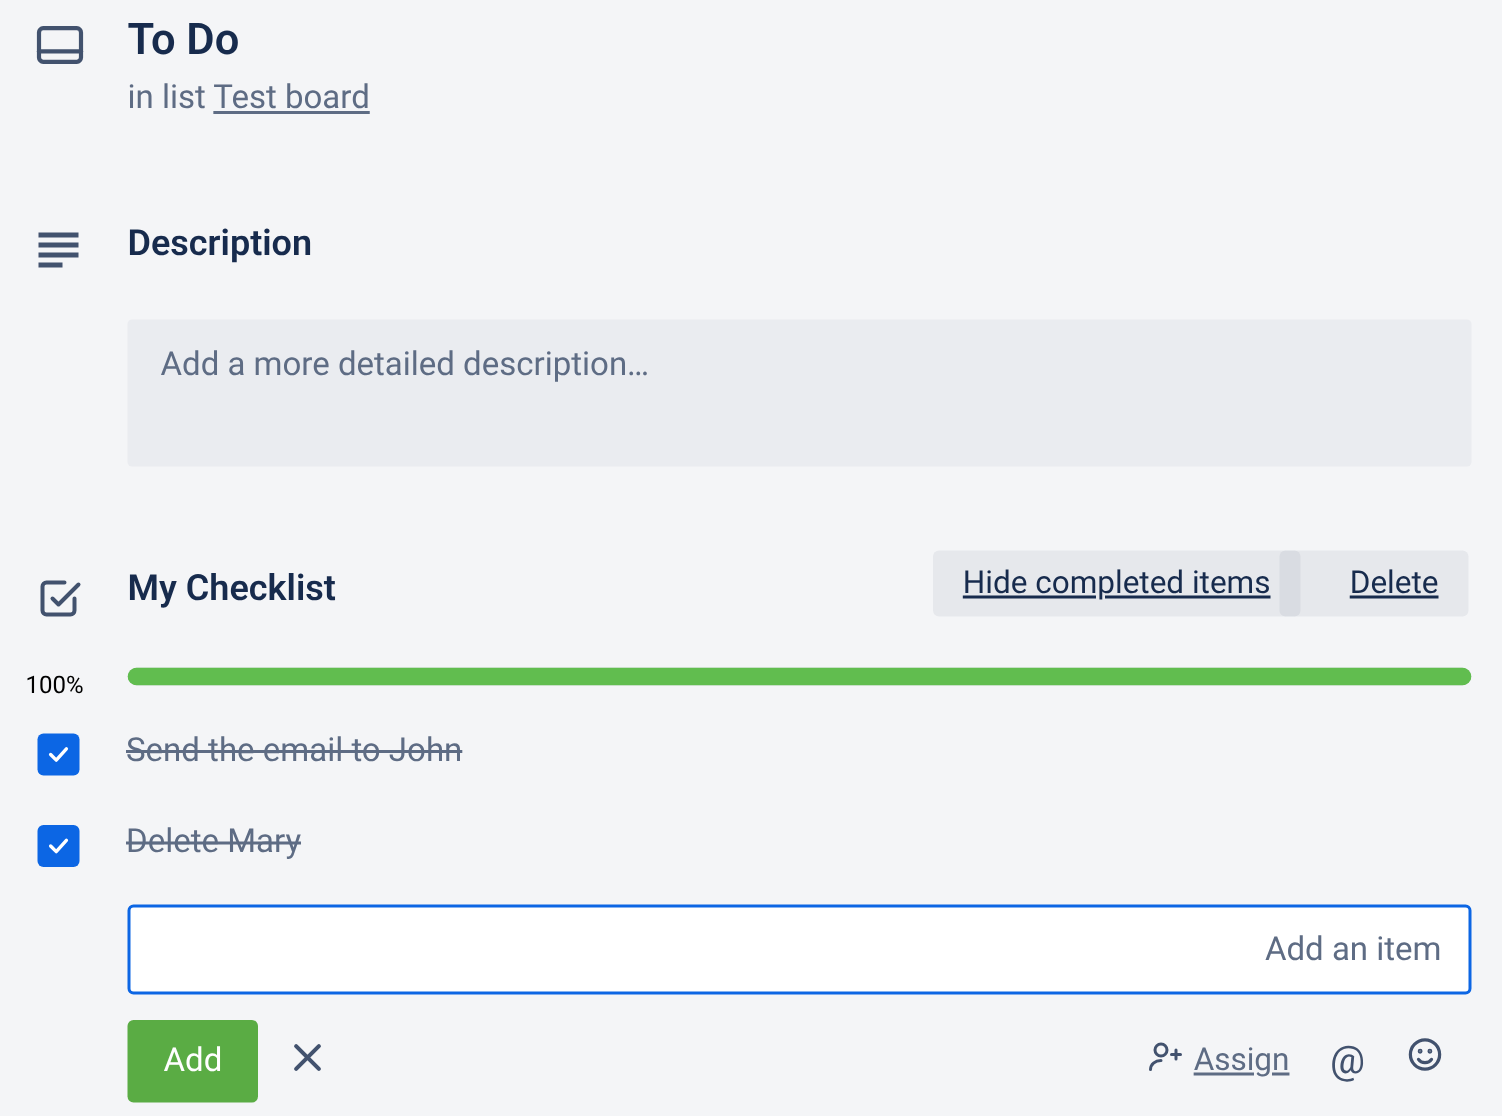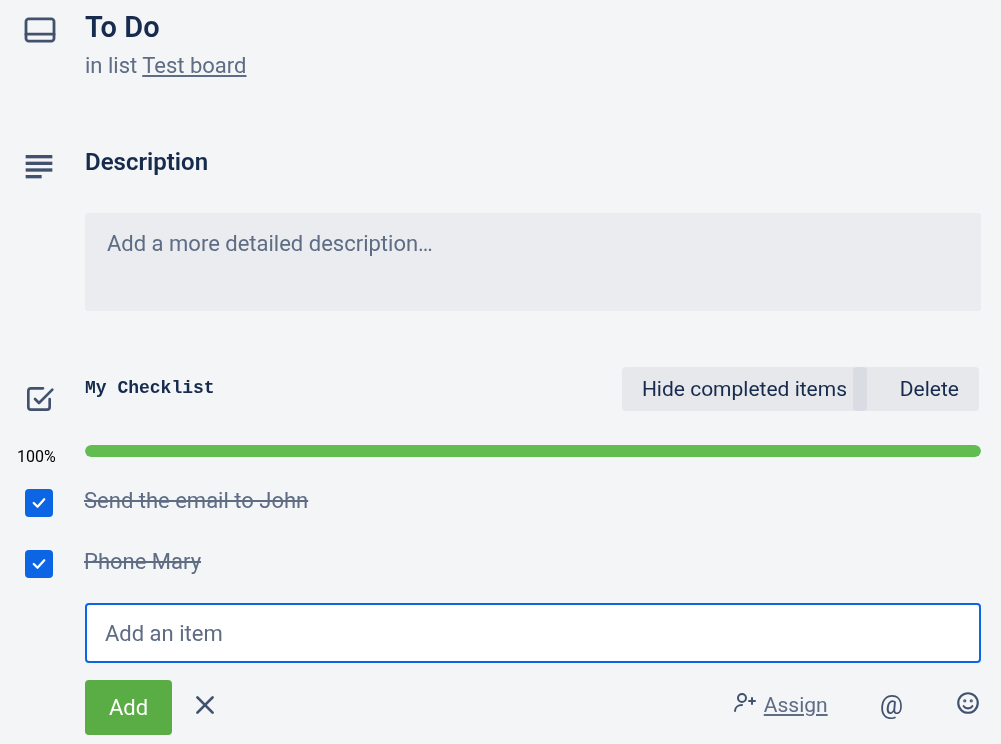--- a/index.html
+++ b/index.html
@@ -56,34 +56,34 @@
     padding: 18px 22px;
     font-size: 22px;
     color: #5e6c84;
     cursor: pointer;
   }
 
   
   .icon-check { top: 383px; }
   .check-label {
     top: 378px;
-    font-size: 18px;
+    font-size: 24px;
     font-weight: 600;
-    font-family: Liberation Mono, monospace;
   }
   .btn-gray {
     position: absolute;
     background: rgba(9,30,66,0.06);
     border: none;
     border-radius: 4px;
     font-size: 21px;
     color: #172b4d;
     padding: 10px 20px;
     cursor: pointer;
     font-family: inherit;
+    text-decoration: underline;
   }
   .btn-hide { top: 367px; right: 134px; }
   .btn-delete { top: 367px; right: 22px; padding-left: 47px; }
 
   
   .prog-label {
     position: absolute;
     top: 447px;
     left: 17px;
     font-size: 16px;
@@ -140,20 +140,21 @@
     right: 20px;
     height: 60px;
     border: 2px solid #0c66e4;
     border-radius: 4px;
     background: #fff;
     font-size: 22px;
     padding: 0 18px;
     color: #172b4d;
     font-family: inherit;
     outline: none;
+    text-align: right;
   }
   .add-input::placeholder { color: #5e6c84; }
 
   
   .btn-add {
     position: absolute;
     top: 680px;
     left: 85px;
     height: 55px;
     padding: 0 24px;
@@ -170,24 +171,24 @@
     top: 692px;
     left: 192px;
     font-size: 30px;
     color: #42526e;
     cursor: pointer;
     line-height: 1;
   }
   .bottom-right {
     position: absolute;
     top: 690px;
-    right: 20px;
+    right: 38px;
     display: flex;
-    align-items: flex-start;
-    gap: 52px;
+    align-items: center;
+    gap: 27px;
     color: #5e6c84;
     font-size: 21px;
   }
   .br-item {
     display: inline-flex;
     align-items: center;
     gap: 8px;
     text-decoration: underline;
     cursor: pointer;
     color: #5e6c84;
@@ -244,21 +245,21 @@
       <polyline points="5 12 10 17 19 7"></polyline>
     </svg>
 </div>
 <div class="item-text txt1">Send the email to John</div>
 
 <div class="chk-box chk2">
   <svg viewBox="0 0 24 24" class="stroke" style="color:#fff; stroke-width:3;">
       <polyline points="5 12 10 17 19 7"></polyline>
     </svg>
 </div>
-<div class="item-text txt2">Phone Mary</div>
+<div class="item-text txt2">Delete Mary</div>
 
 <input class="add-input" type="text" placeholder="Add an item" style="">
 
 <button class="btn-add">Add</button>
 <div class="close-x">
   <svg width="26" height="26" viewBox="0 0 24 24" class="stroke" style="color:#42526e; stroke-width:2.5;">
     <line x1="5" y1="5" x2="19" y2="19"></line>
     <line x1="19" y1="5" x2="5" y2="19"></line>
   </svg>
 </div>

